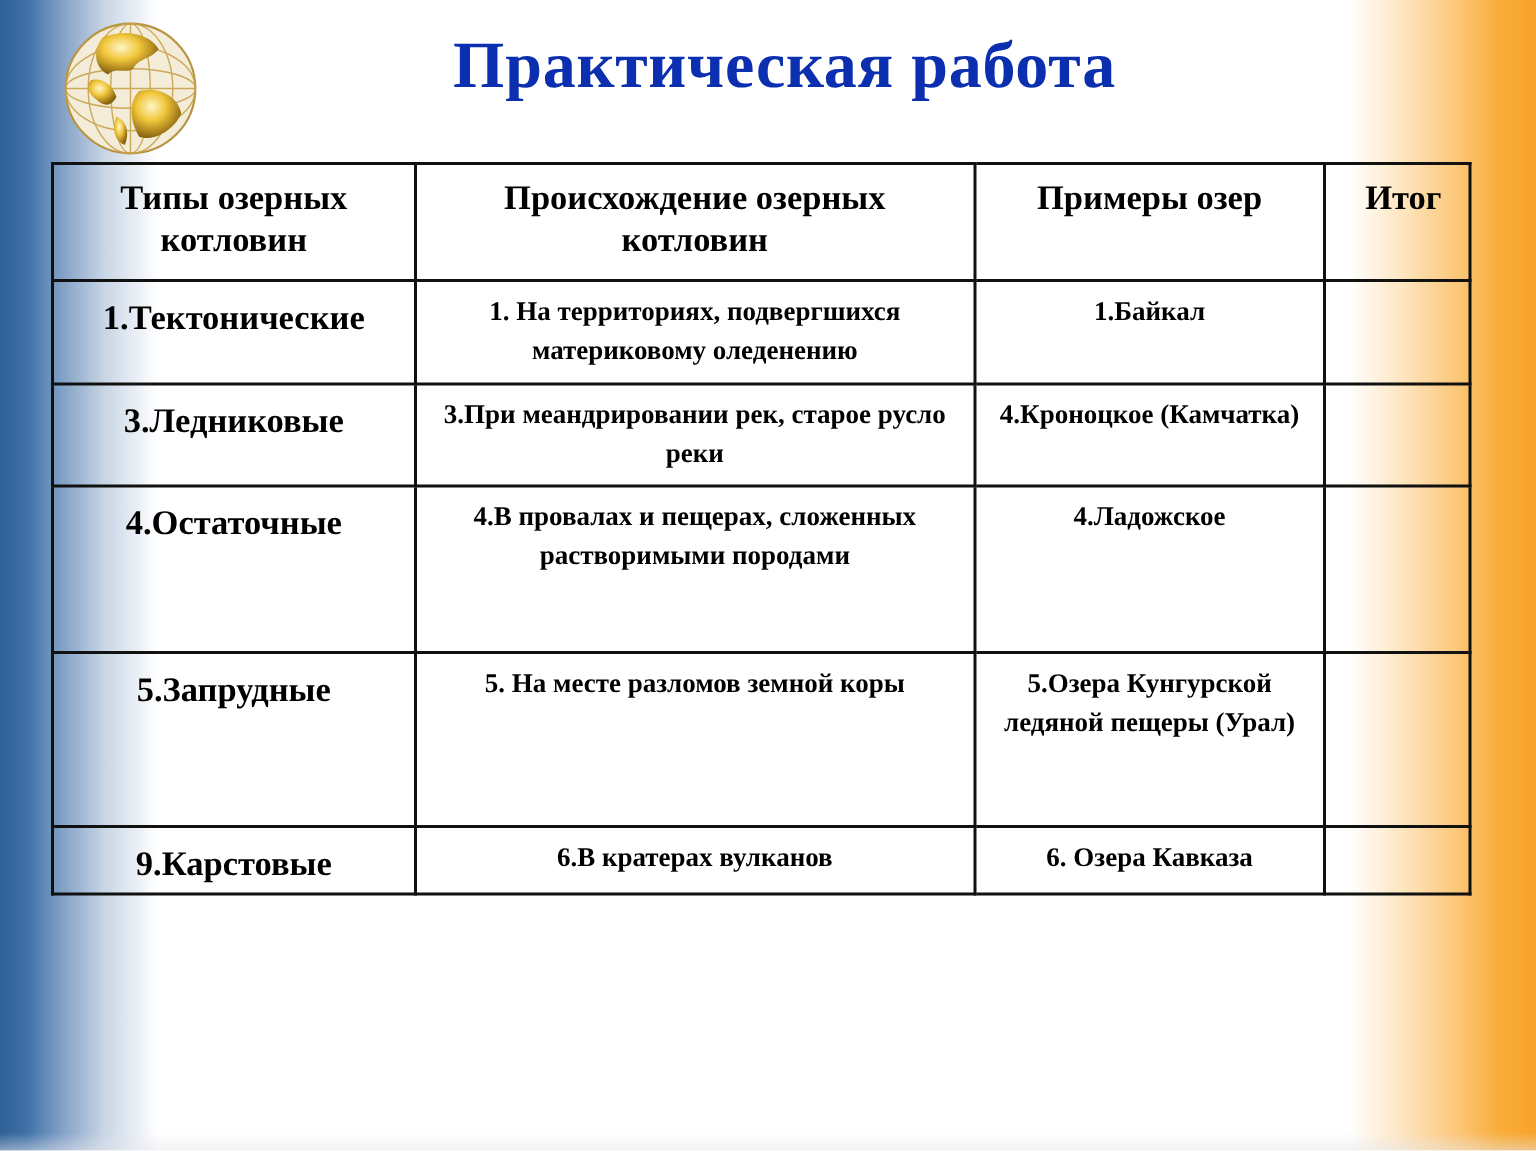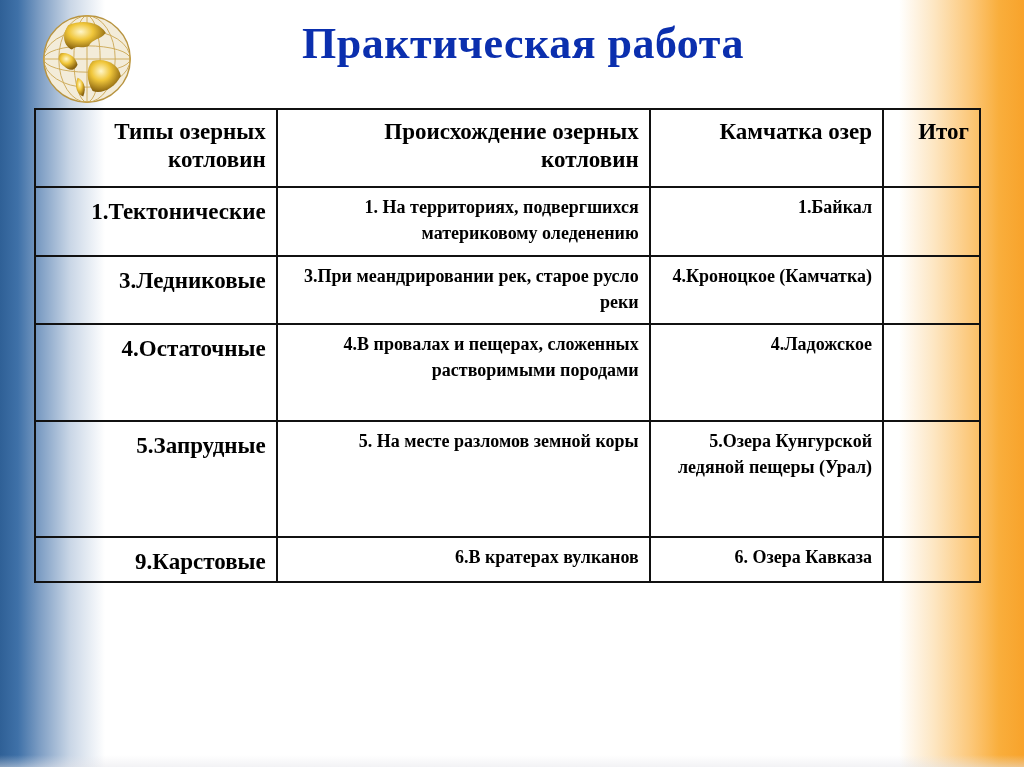--- a/index.html
+++ b/index.html
@@ -26,21 +26,21 @@
   .title {
     position:absolute; left:0; right:0; top:18px; text-align:center;
     font-size:44px; font-weight:bold; color:#0b2fae; letter-spacing:0.5px;margin-left:22px;
   }
   table.main {
     position:absolute; left:34px; top:108px; width:947px;
     border-collapse:collapse;
   }
   table.main td, table.main th {
     border:2px solid #111;
-    vertical-align:top; text-align:right;
+    vertical-align:top; text-align:center;
     padding:6px 10px 4px 10px;
     color:#000;
   }
   th { font-size:23px; font-weight:bold; line-height:28px; padding-top:8px !important; }
   th.itog { padding-left:18px !important; }
   td.type { font-size:23px; font-weight:bold; line-height:28px; padding-top:10px !important; }
   td.txt { font-size:18px; font-weight:bold; line-height:26px; padding-top:6px !important; }
   col.c1 { width:242px; } col.c2 { width:374px; } col.c3 { width:234px; } col.c4 { width:97px; }
 </style>
 </head>
@@ -79,36 +79,36 @@
   <colgroup>
       <col class="c1">
       <col class="c2">
       <col class="c3">
       <col class="c4">
     </colgroup>
   <tbody>
       <tr style="height:78px;">
     <th>Типы озерных котловин</th>
     <th>Происхождение озерных котловин</th>
-    <th>Камчатка озер</th>
+    <th>Примеры озер</th>
     <th class="itog">Итог</th>
   </tr>
   <tr style="height:69px;">
     <td class="type">1.Тектонические</td>
     <td class="txt">1. На территориях, подвергшихся материковому оледенению</td>
     <td class="txt">1.Байкал</td>
     <td class="txt"></td>
   </tr>
   <tr style="height:68px;">
     <td class="type">3.Ледниковые</td>
     <td class="txt">3.При меандрировании рек, старое русло реки</td>
     <td class="txt">4.Кроноцкое (Камчатка)</td>
     <td class="txt"></td>
   </tr>
-  <tr style="height:97px;">
+  <tr style="height:111px;">
     <td class="type">4.Остаточные</td>
     <td class="txt">4.В провалах и пещерах, сложенных растворимыми породами</td>
     <td class="txt">4.Ладожское</td>
     <td class="txt"></td>
   </tr>
   <tr style="height:116px;">
     <td class="type">5.Запрудные</td>
     <td class="txt">5. На месте разломов земной коры</td>
     <td class="txt">5.Озера Кунгурской ледяной пещеры (Урал)</td>
     <td class="txt"></td>

